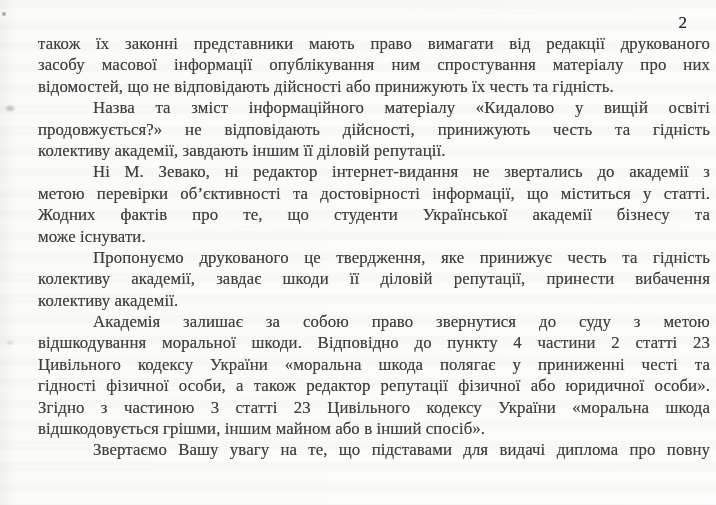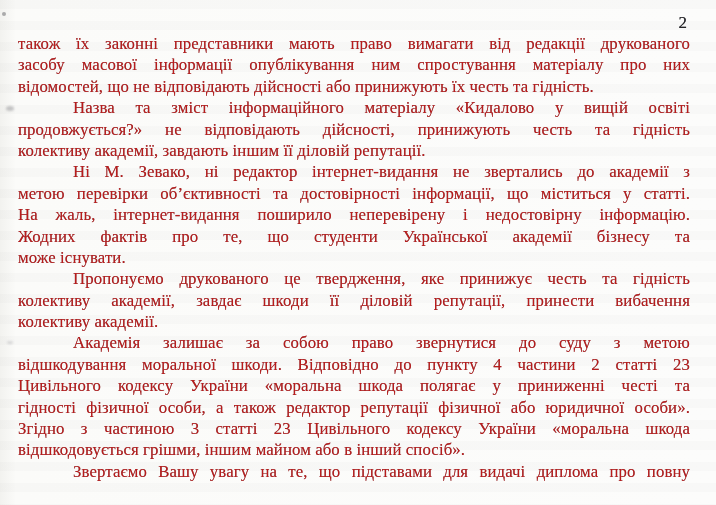--- a/index.html
+++ b/index.html
@@ -26,24 +26,24 @@
   .page-number {
     position: absolute;
     top: 13px;
     right: 29px;
     font-size: 17px;
     color: #242428;
     text-shadow: 0 0 0.5px rgba(40,40,45,.6);
   }
   .text-block {
     position: absolute;
-    left: 18px;
+    left: 38px;
     top: 33px;
     width: 672px;
-    color: #b91c1c;
+    color: #404040;
     text-shadow: 0 0 0.5px rgba(45,45,55,.55);
   }
   .paragraph { margin: 0; padding: 0; }
   .line {
     font-size: 16.8px;
     line-height: 21.4px;
     height: 21.4px;
     overflow: hidden;
     text-align: justify;
     text-align-last: justify;
@@ -85,21 +85,20 @@
       <div class="line last">відомостей, що не відповідають дійсності або принижують їх честь та гідність.</div>
     </div>
     <div class="paragraph">
       <div class="line indent">Назва та зміст інформаційного матеріалу «Кидалово у вищій освіті</div>
       <div class="line">продовжується?» не відповідають дійсності, принижують честь та гідність</div>
       <div class="line last">колективу академії, завдають іншим її діловій репутації.</div>
     </div>
     <div class="paragraph">
       <div class="line indent">Ні М. Зевако, ні редактор інтернет-видання не звертались до академії з</div>
       <div class="line">метою перевірки об’єктивності та достовірності інформації, що міститься у статті.</div>
-      <div class="line">На жаль, інтернет-видання поширило неперевірену і недостовірну інформацію.</div>
       <div class="line">Жодних фактів про те, що студенти Української академії бізнесу та</div>
       <div class="line last">може існувати.</div>
     </div>
     <div class="paragraph">
       <div class="line indent">Пропонуємо друкованого це твердження, яке принижує честь та гідність</div>
       <div class="line">колективу академії, завдає шкоди її діловій репутації, принести вибачення</div>
       <div class="line last">колективу академії.</div>
     </div>
     <div class="paragraph">
       <div class="line indent">Академія залишає за собою право звернутися до суду з метою</div>

